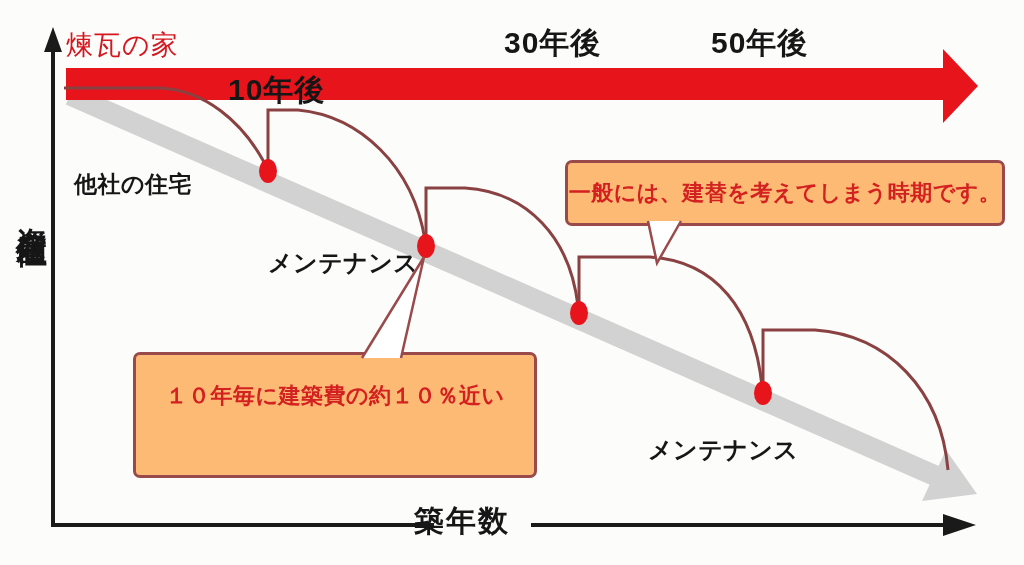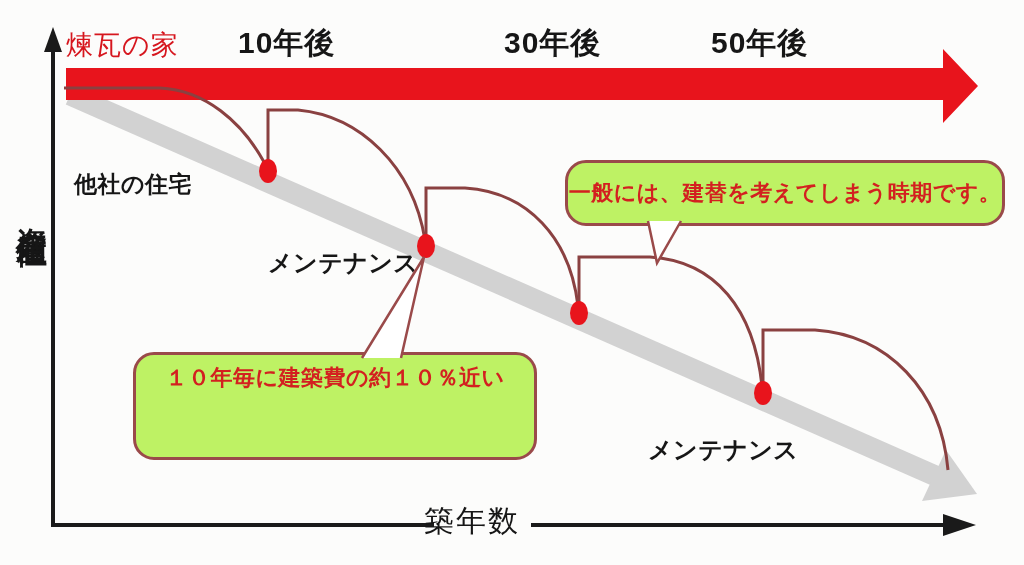--- a/index.html
+++ b/index.html
@@ -7,38 +7,38 @@
     position:relative;width:1024px;height:565px;overflow:hidden;
     background:#fcfcfb;
     font-family:"Liberation Sans","DejaVu Sans",sans-serif;
   }
   .stage svg{position:absolute;left:0;top:0;}
   #base-svg{z-index:1;}
   #overlay-svg{z-index:5;pointer-events:none;}
   .lbl{position:absolute;white-space:nowrap;color:#161616;z-index:4;}
   .brand{left:66px;top:27px;font-size:27px;font-weight:normal;color:#d6161e;letter-spacing:1px;}
   .year{top:23px;font-size:30px;font-weight:600;letter-spacing:1px;}
-  .y10{left:238px;} .y20{left:378px;} .y30{left:504px;} .y50{left:711px;}
+  .y10{left:228px;margin-top:47px;} .y20{left:378px;} .y30{left:504px;} .y50{left:711px;}
   .other{left:74px;top:169px;font-size:23px;font-weight:bold;letter-spacing:0.5px;}
   .maint{font-size:24px;font-weight:600;letter-spacing:0.5px;margin-left:47px;}
   .m1{left:221px;top:247px;} .m2{left:601px;top:434px;}
   .ylab{
     left:10px;top:203px;font-size:31px;font-weight:bold;
     writing-mode:vertical-rl;text-orientation:upright;letter-spacing:3px;
   }
-  .xlab{left:424px;top:501px;font-size:30px;font-weight:normal;letter-spacing:2px;}
+  .xlab{left:414px;top:501px;font-size:30px;font-weight:bold;letter-spacing:2px;}
   .bubble{
-    position:absolute;z-index:3;background:#bef264;
-    border:3px solid #9a4a4a;border-radius:21px;
+    position:absolute;z-index:3;background:#fdba74;
+    border:3px solid #9a4a4a;border-radius:7px;
     color:#d32020;font-weight:bold;text-align:center;
   }
   .bubble1{left:565px;top:160px;width:434px;height:60px;
     font-size:22px;line-height:60px;letter-spacing:0.5px;}
   .bubble2{left:133px;top:352px;width:398px;height:96px;
-    font-size:22px;line-height:34px;padding-top:6px;letter-spacing:0.5px;}
+    font-size:22px;line-height:34px;padding-top:24px;letter-spacing:0.5px;}
 </style>
 </head>
 <body>
 
 <div class="stage">
 
   <svg id="base-svg" width="1024" height="565" viewBox="0 0 1024 565">
 
     <line x1="70" y1="95" x2="938" y2="477" stroke-width="21" stroke="#d2d2d2"></line>
     <polygon points="977,494 922,501 946,450" fill="#d2d2d2"></polygon>

